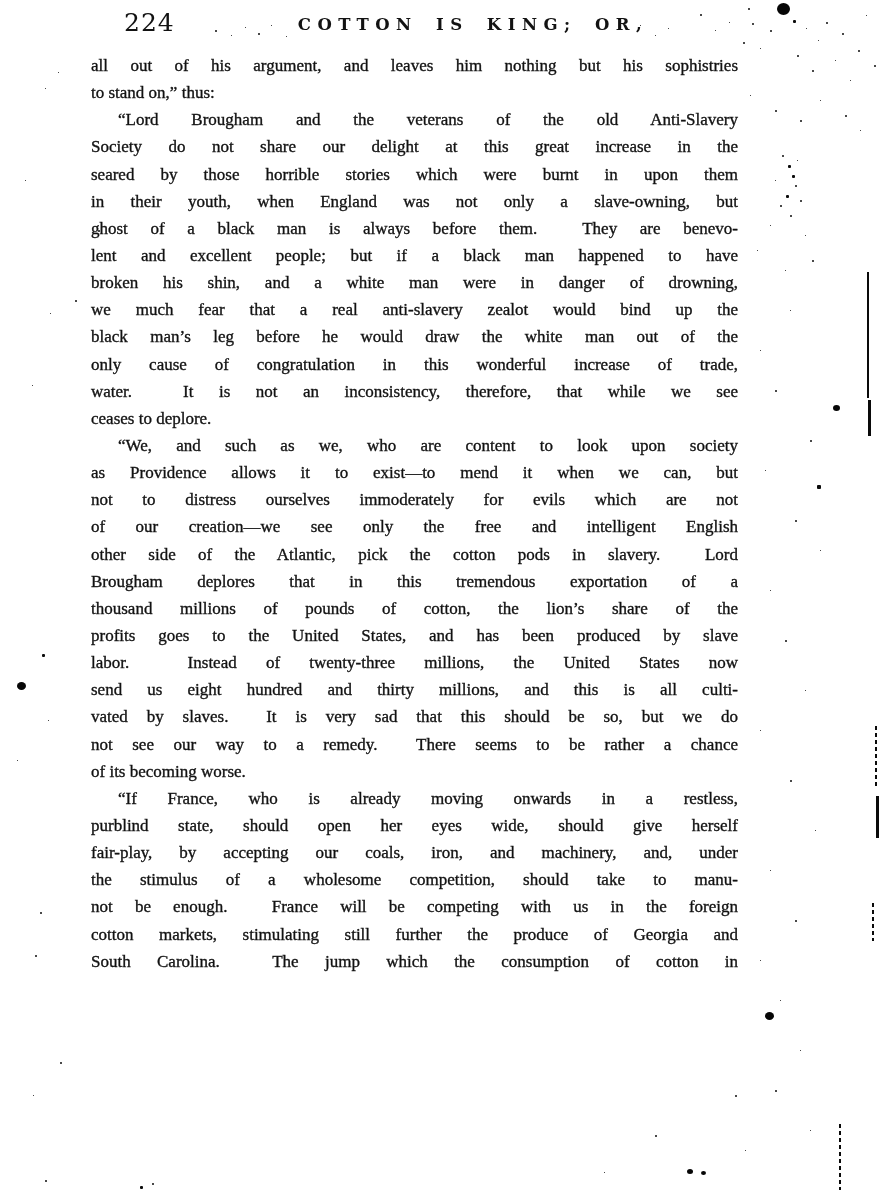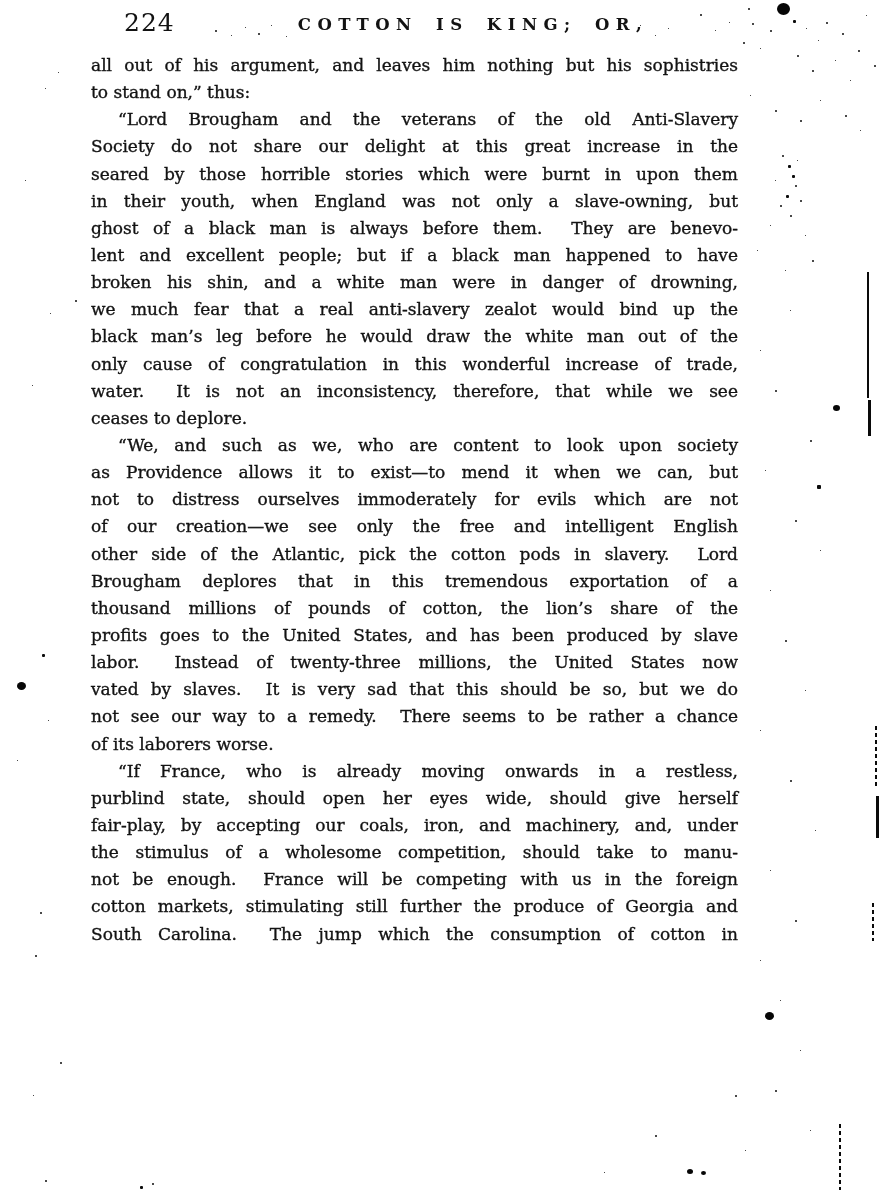--- a/index.html
+++ b/index.html
@@ -29,20 +29,21 @@
     position:absolute;left:91px;top:52px;width:647px;
     font-size:17px;line-height:27.15px;
     -webkit-text-stroke:0.35px #151515;
   }
   .line{
     height:27.15px;
     text-align:justify;
     text-align-last:justify;
     white-space:normal;
     overflow:visible;
+    font-family:Liberation Serif, serif;
   }
   .line.indent{padding-left:27px;}
   .line.para-end{text-align-last:left;}
   
   .speck{position:absolute;background:#0c0c0c;border-radius:1px;}
   .blob{position:absolute;background:#060606;border-radius:50%;}
   .vline{position:absolute;background:#0a0a0a;}
   .vline.dashed{
     background:repeating-linear-gradient(to bottom,#0a0a0a 0 4px,transparent 4px 7px);
   }
@@ -73,23 +74,24 @@
       <div class="line para-end">ceases to deplore.</div>
       <div class="line indent">“We, and such as we, who are content to look upon society</div>
       <div class="line">as Providence allows it to exist—to mend it when we can, but</div>
       <div class="line">not to distress ourselves immoderately for evils which are not</div>
       <div class="line">of our creation—we see only the free and intelligent English</div>
       <div class="line">other side of the Atlantic, pick the cotton pods in slavery.&nbsp; Lord</div>
       <div class="line">Brougham deplores that in this tremendous exportation of a</div>
       <div class="line">thousand millions of pounds of cotton, the lion’s share of the</div>
       <div class="line">profits goes to the United States, and has been produced by slave</div>
       <div class="line">labor.&nbsp; Instead of twenty-three millions, the United States now</div>
+      <div class="line">send us eight hundred and thirty millions, and this is all culti-</div>
       <div class="line">vated by slaves.&nbsp; It is very sad that this should be so, but we do</div>
       <div class="line">not see our way to a remedy.&nbsp; There seems to be rather a chance</div>
-      <div class="line para-end">of its laborers worse.</div>
+      <div class="line para-end">of its becoming worse.</div>
       <div class="line indent">“If France, who is already moving onwards in a restless,</div>
       <div class="line">purblind state, should open her eyes wide, should give herself</div>
       <div class="line">fair-play, by accepting our coals, iron, and machinery, and, under</div>
       <div class="line">the stimulus of a wholesome competition, should take to manu-</div>
       <div class="line">not be enough.&nbsp; France will be competing with us in the foreign</div>
       <div class="line">cotton markets, stimulating still further the produce of Georgia and</div>
       <div class="line">South Carolina.&nbsp; The jump which the consumption of cotton in</div>
     </main>
 
   <div id="artifacts">

